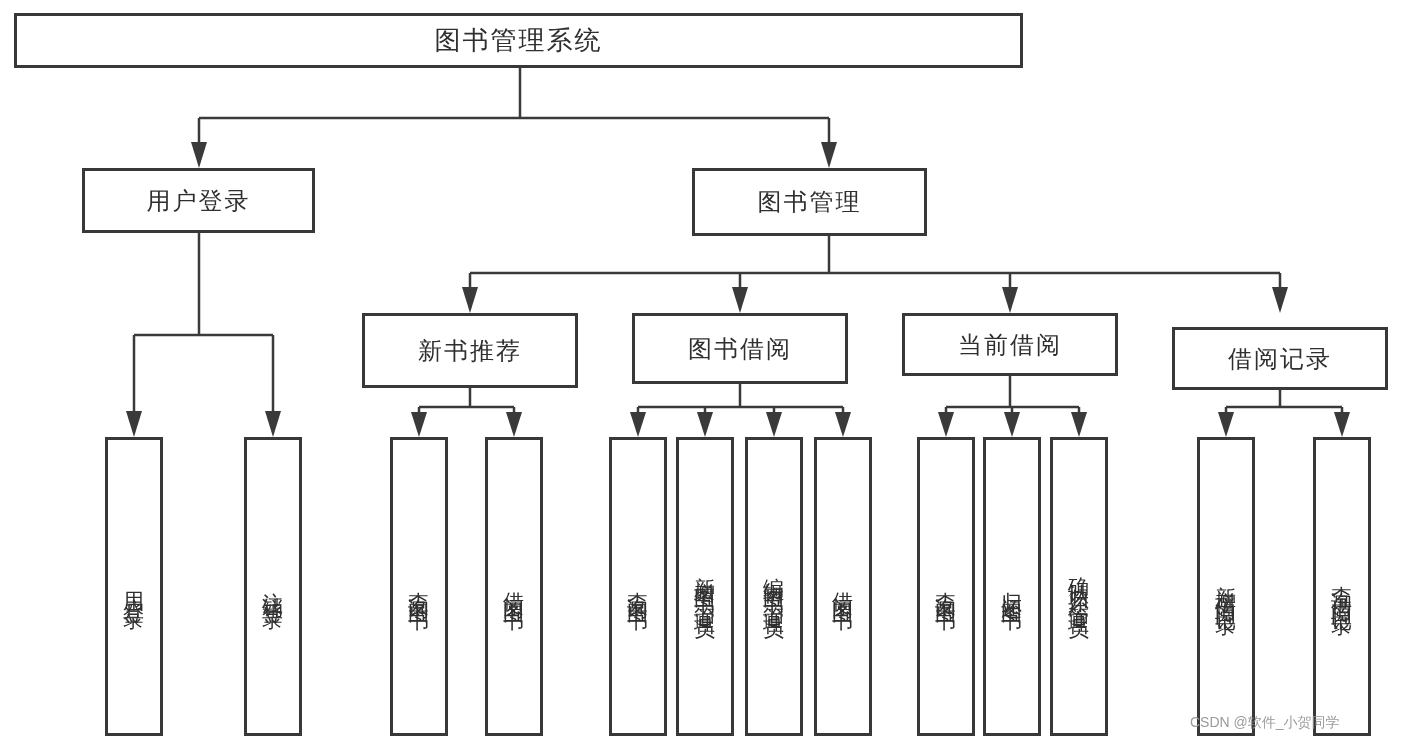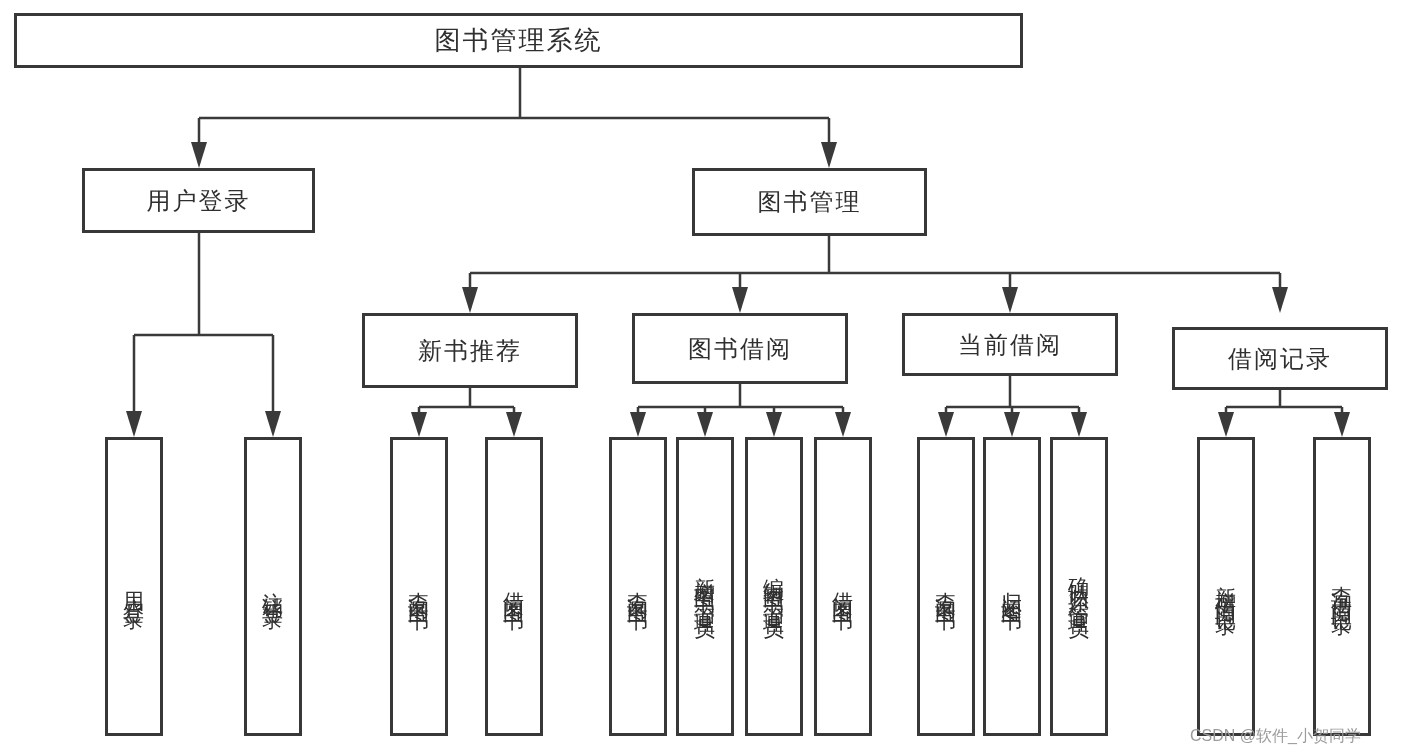--- a/index.html
+++ b/index.html
@@ -34,25 +34,24 @@
     font-size: 21px;
     writing-mode: vertical-lr;
     text-orientation: mixed;
     letter-spacing: 6px;
     line-height: 1;
   }
   .watermark {
     position: absolute;
     left: 1190px;
     top: 714px;
-    font-size: 16px;
+    font-size: 14px;
     color: #9b9b9b;
     white-space: nowrap;
     z-index: 5;
-    margin-top: 12px;
   }
 </style>
 </head>
 <body>
 
 <div class="stage">
 
   <svg class="connectors" viewBox="0 0 1405 747" xmlns="http://www.w3.org/2000/svg">
     <g stroke="#3a3a3a" stroke-width="2.5" fill="none">
 

